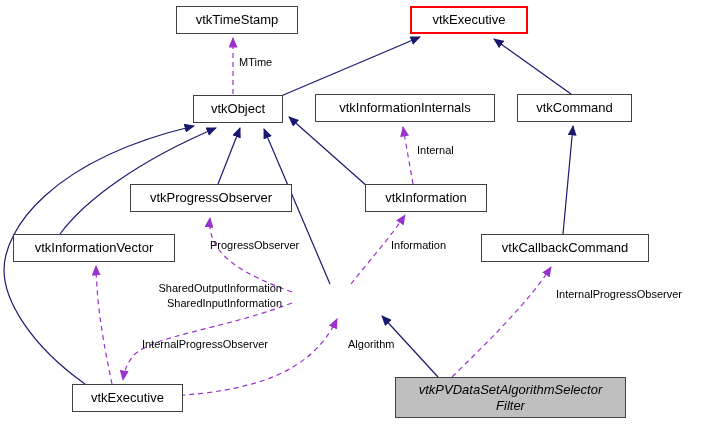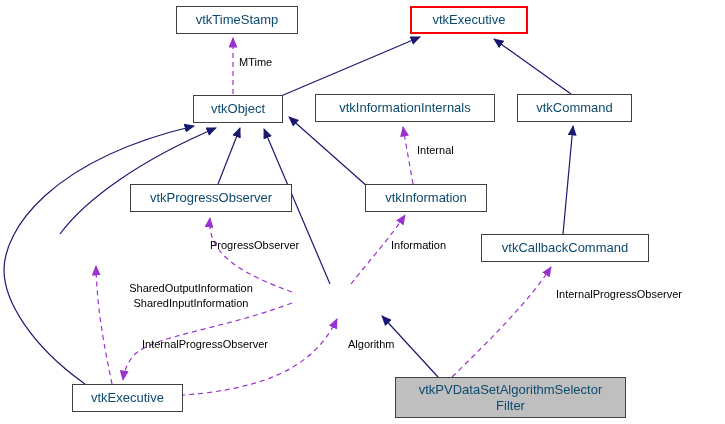--- a/index.html
+++ b/index.html
@@ -14,36 +14,36 @@
   .node{
     position:absolute;
     box-sizing:border-box;
     background:#ffffff;
     border:1px solid var(--node-border,#404040);
     display:flex;
     flex-direction:column;
     align-items:center;
     justify-content:center;
     font-size:13px;
-    color:#0c4a6e;
+    color:#000000;
     white-space:nowrap;
     line-height:16px;
     z-index:2;
   }
   .node.highlight{border:2px solid var(--highlight-border,#ff0000);}
-  .node.selected{background:var(--selected-fill,#bfbfbf);}
+  .node.selected{background:var(--selected-fill,#bfbfbf);font-style:italic;}
   .elabel{
     position:absolute;
     font-size:11px;
     color:#000;
     white-space:nowrap;
     line-height:15px;
     z-index:1;
   }
-  .elabel.center{text-align:center;}
+  .elabel.center{text-align:right;}
 </style>
 </head>
 <body>
 
 <div id="canvas" style="--node-border: #404040; --highlight-border: #ff0000; --selected-fill: #bfbfbf;">
 
   <svg id="edges" viewBox="0 0 725 424" xmlns="http://www.w3.org/2000/svg">
     <defs>
       <marker id="arrow-navy" markerWidth="11" markerHeight="9" refX="9.5" refY="4.5" orient="auto" markerUnits="userSpaceOnUse">
         <path d="M0,0 L10.5,4.5 L0,9 z" fill="#191970"></path>
@@ -77,20 +77,21 @@
     </g>
   </svg>
 
   <div class="node" style="left:176px;top:6px;width:122px;height:28px">vtkTimeStamp</div>
   <div class="node highlight" style="left:410px;top:6px;width:118px;height:28px">vtkExecutive</div>
   <div class="node" style="left:193px;top:95px;width:90px;height:28px">vtkObject</div>
   <div class="node" style="left:315px;top:94px;width:180px;height:28px">vtkInformationInternals</div>
   <div class="node" style="left:517px;top:94px;width:115px;height:28px">vtkCommand</div>
   <div class="node" style="left:365px;top:184px;width:122px;height:28px">vtkInformation</div>
   <div class="node" style="left:130px;top:184px;width:162px;height:28px">vtkProgressObserver</div>
+  <div class="node" style="left:13px;top:234px;width:162px;height:28px">vtkInformationVector</div>
   <div class="node" style="left:481px;top:234px;width:168px;height:28px">vtkCallbackCommand</div>
   <div class="node" style="left:72px;top:384px;width:111px;height:28px">vtkExecutive</div>
   <div class="node selected" style="left:395px;top:377px;width:231px;height:41px">
     <span>vtkPVDataSetAlgorithmSelector</span>
     <span>Filter</span>
   </div>
 
   <div class="elabel" style="left:239px;top:55px">MTime</div>
   <div class="elabel" style="left:417px;top:143px">Internal</div>
   <div class="elabel" style="left:210px;top:238px">ProgressObserver</div>

